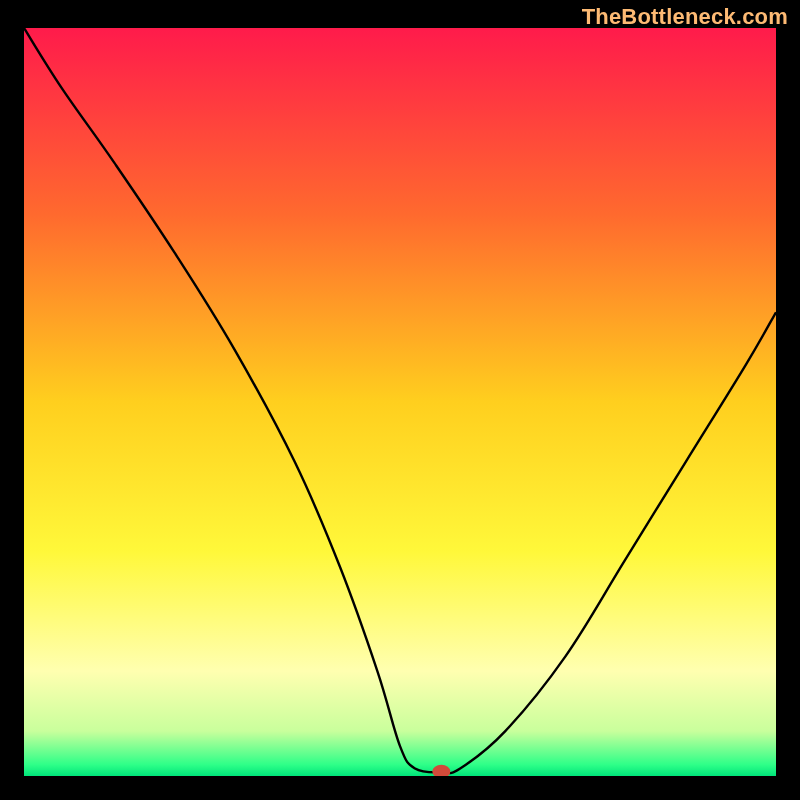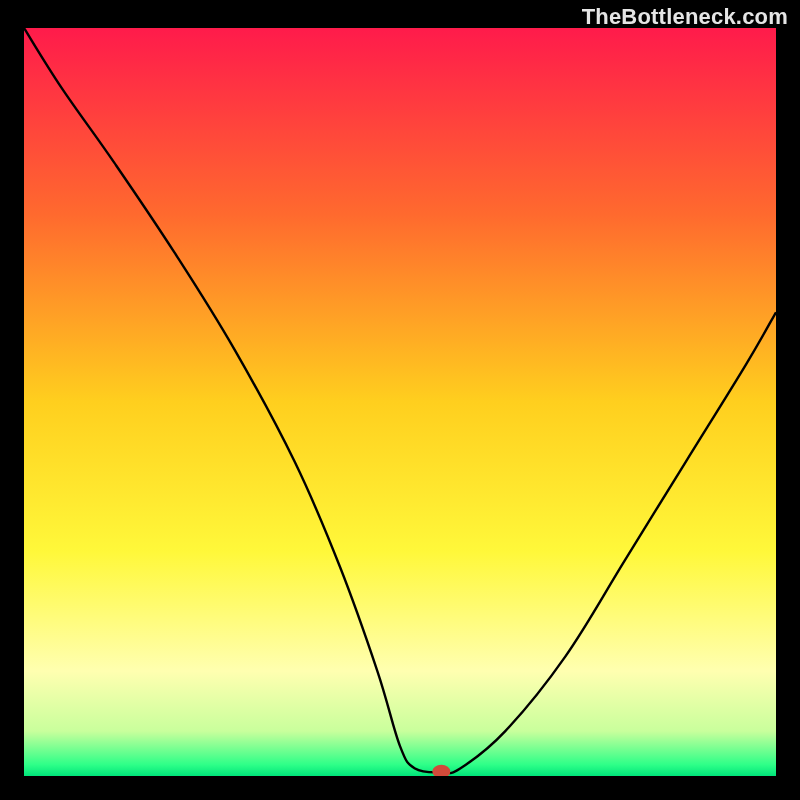--- a/index.html
+++ b/index.html
@@ -16,21 +16,21 @@
     width: 800px;
     height: 800px;
     background: #000;
   }
   .watermark {
     position: absolute;
     top: 4px;
     right: 12px;
     font-size: 22px;
     font-weight: 600;
-    color: #e5e5e5;
+    color: #fdba74;
     letter-spacing: 0.2px;
     z-index: 3;
   }
   .plot {
     position: absolute;
     left: 24px;
     top: 28px;
     width: 752px;
     height: 748px;
   }

